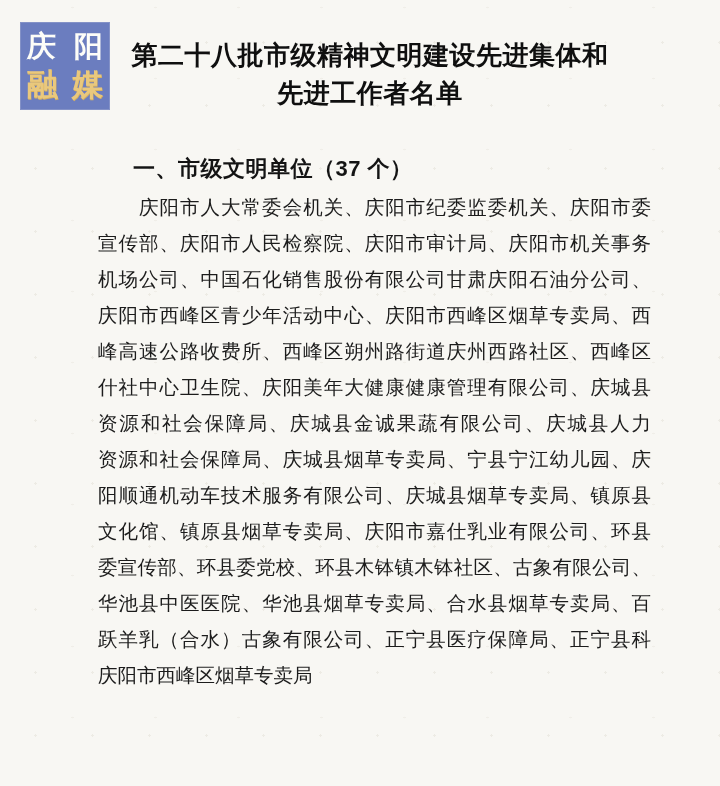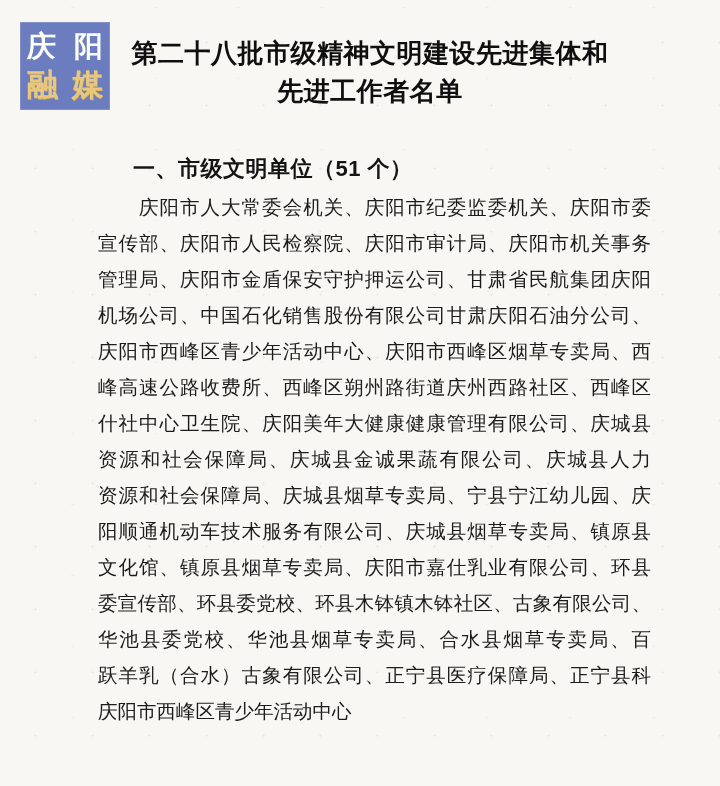--- a/index.html
+++ b/index.html
@@ -55,21 +55,21 @@
     text-shadow: 0.5px 0.5px 0 #d8b25f;
   }
 
   
   .title {
     position: absolute;
     left: 110px;
     top: 36px;
     width: 520px;
     text-align: center;
-    font-family: Liberation Mono, monospace;
+    font-family: Liberation Sans, sans-serif;
     font-weight: bold;
     font-size: 26px;
     line-height: 38px;
     color: #0f0f0f;
     letter-spacing: 0.5px;
   }
 
   
   .section-heading {
     position: absolute;
@@ -118,33 +118,32 @@
       <span>融</span>
       <span>媒</span>
     </div>
   </div>
 
   <h1 class="title">
     <div>第二十八批市级精神文明建设先进集体和</div>
     <div>先进工作者名单</div>
   </h1>
 
-  <h2 class="section-heading">一、市级文明单位（51 个）</h2>
+  <h2 class="section-heading">一、市级文明单位（37 个）</h2>
 
   <div class="body-text">
       <div class="body-line indent">庆阳市人大常委会机关、庆阳市纪委监委机关、庆阳市委</div>
       <div class="body-line">宣传部、庆阳市人民检察院、庆阳市审计局、庆阳市机关事务</div>
-      <div class="body-line">管理局、庆阳市金盾保安守护押运公司、甘肃省民航集团庆阳</div>
       <div class="body-line">机场公司、中国石化销售股份有限公司甘肃庆阳石油分公司、</div>
       <div class="body-line">庆阳市西峰区青少年活动中心、庆阳市西峰区烟草专卖局、西</div>
       <div class="body-line">峰高速公路收费所、西峰区朔州路街道庆州西路社区、西峰区</div>
       <div class="body-line">什社中心卫生院、庆阳美年大健康健康管理有限公司、庆城县</div>
       <div class="body-line">资源和社会保障局、庆城县金诚果蔬有限公司、庆城县人力</div>
       <div class="body-line">资源和社会保障局、庆城县烟草专卖局、宁县宁江幼儿园、庆</div>
       <div class="body-line">阳顺通机动车技术服务有限公司、庆城县烟草专卖局、镇原县</div>
       <div class="body-line">文化馆、镇原县烟草专卖局、庆阳市嘉仕乳业有限公司、环县</div>
       <div class="body-line">委宣传部、环县委党校、环县木钵镇木钵社区、古象有限公司、</div>
-      <div class="body-line">华池县委党校、华池县烟草专卖局、合水县烟草专卖局、百</div>
+      <div class="body-line">华池县中医医院、华池县烟草专卖局、合水县烟草专卖局、百</div>
       <div class="body-line">跃羊乳（合水）古象有限公司、正宁县医疗保障局、正宁县科</div>
-      <div class="body-line plain">庆阳市西峰区青少年活动中心</div>
+      <div class="body-line plain">庆阳市西峰区烟草专卖局</div>
     </div>
 
 </div>
 
 </body></html>

